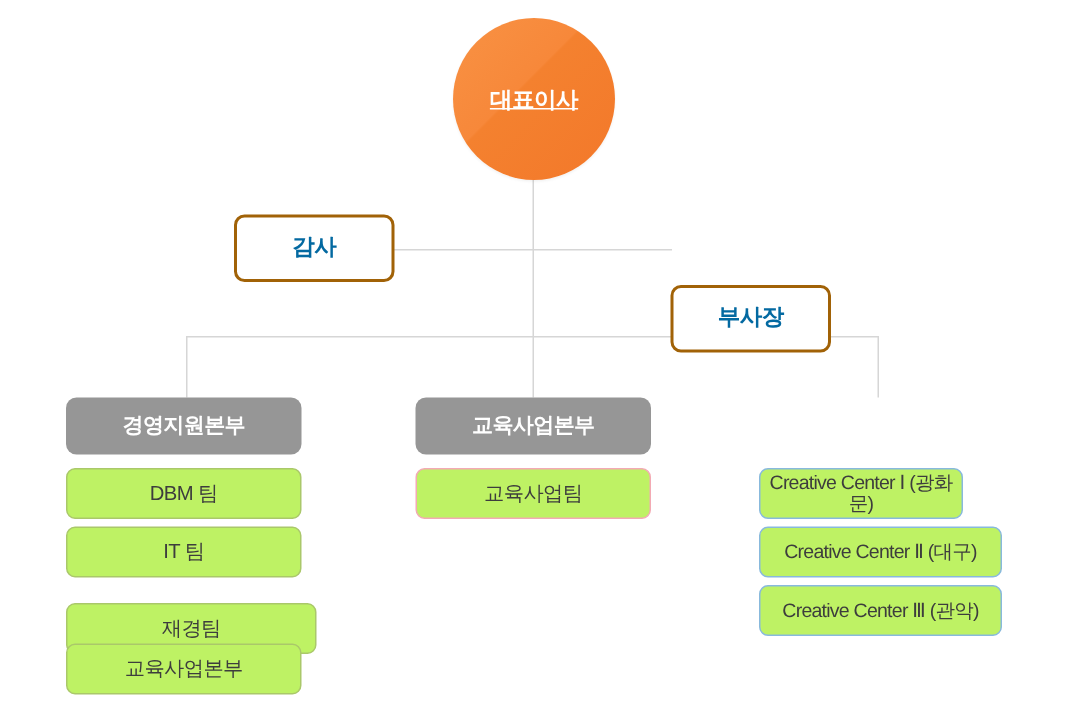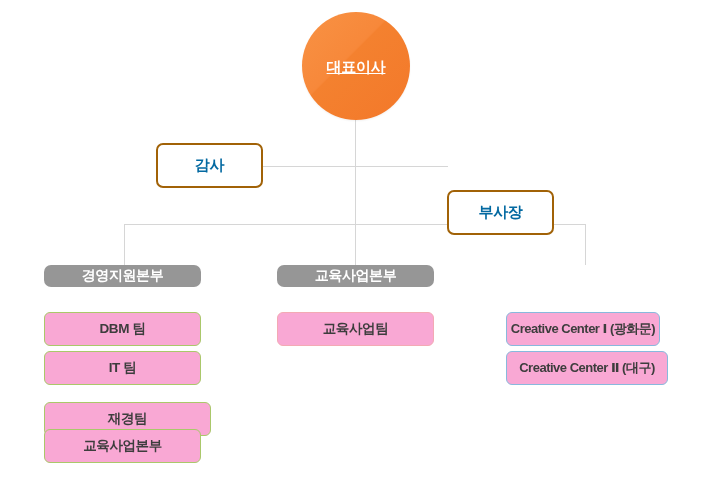--- a/index.html
+++ b/index.html
@@ -72,34 +72,34 @@
     font-size: 15px;
     font-weight: 700;
     color: #0369a1;
     letter-spacing: -0.3px;
   }
 
   
   .node.header-grey {
     background: #969696;
     border-radius: 7px;
-    height: 22px;
+    height: 38px;
     font-size: 14px;
     font-weight: 700;
     color: #ffffff;
     letter-spacing: -0.4px;
   }
 
   
   .node.team {
-    background: #f9a8d4;
+    background: #bef264;
     border-radius: 6px;
     height: 34px;
     font-size: 13.5px;
-    font-weight: 700;
+    font-weight: 400;
     color: #3d3d3d;
     letter-spacing: -0.4px;
   }
   .node.team.green { border: 1px solid #aac86a; }
   .node.team.pink  { border: 1px solid #f3aab4; }
   .node.team.blue  { border: 1px solid #88b9dd; font-size: 13px; letter-spacing: -0.5px; }
 </style>
 </head>
 <body>
 
@@ -122,16 +122,17 @@
 
   <div class="node header-grey" style="left:44px; top:265px; width:157px;">경영지원본부</div>
   <div class="node team green" style="left:44px; top:312px; width:157px;">DBM 팀</div>
   <div class="node team green" style="left:44px; top:351px; width:157px;">IT 팀</div>
   <div class="node team green" style="left:44px; top:402px; width:167px;">재경팀</div>
   <div class="node team green" style="left:44px; top:429px; width:157px;">교육사업본부</div>
 
   <div class="node header-grey" style="left:277px; top:265px; width:157px;">교육사업본부</div>
   <div class="node team pink" style="left:277px; top:312px; width:157px;">교육사업팀</div>
 
-  <div class="node team blue" style="left:506px; top:312px; width:154px;">Creative Center Ⅰ (광화문)</div>
+  <div class="node team blue" style="left:506px; top:312px; width:136px;">Creative Center Ⅰ (광화문)</div>
   <div class="node team blue" style="left:506px; top:351px; width:162px;">Creative Center Ⅱ (대구)</div>
+  <div class="node team blue" style="left:506px; top:390px; width:162px;">Creative Center Ⅲ (관악)</div>
 
 </div>
 
 </body></html>

